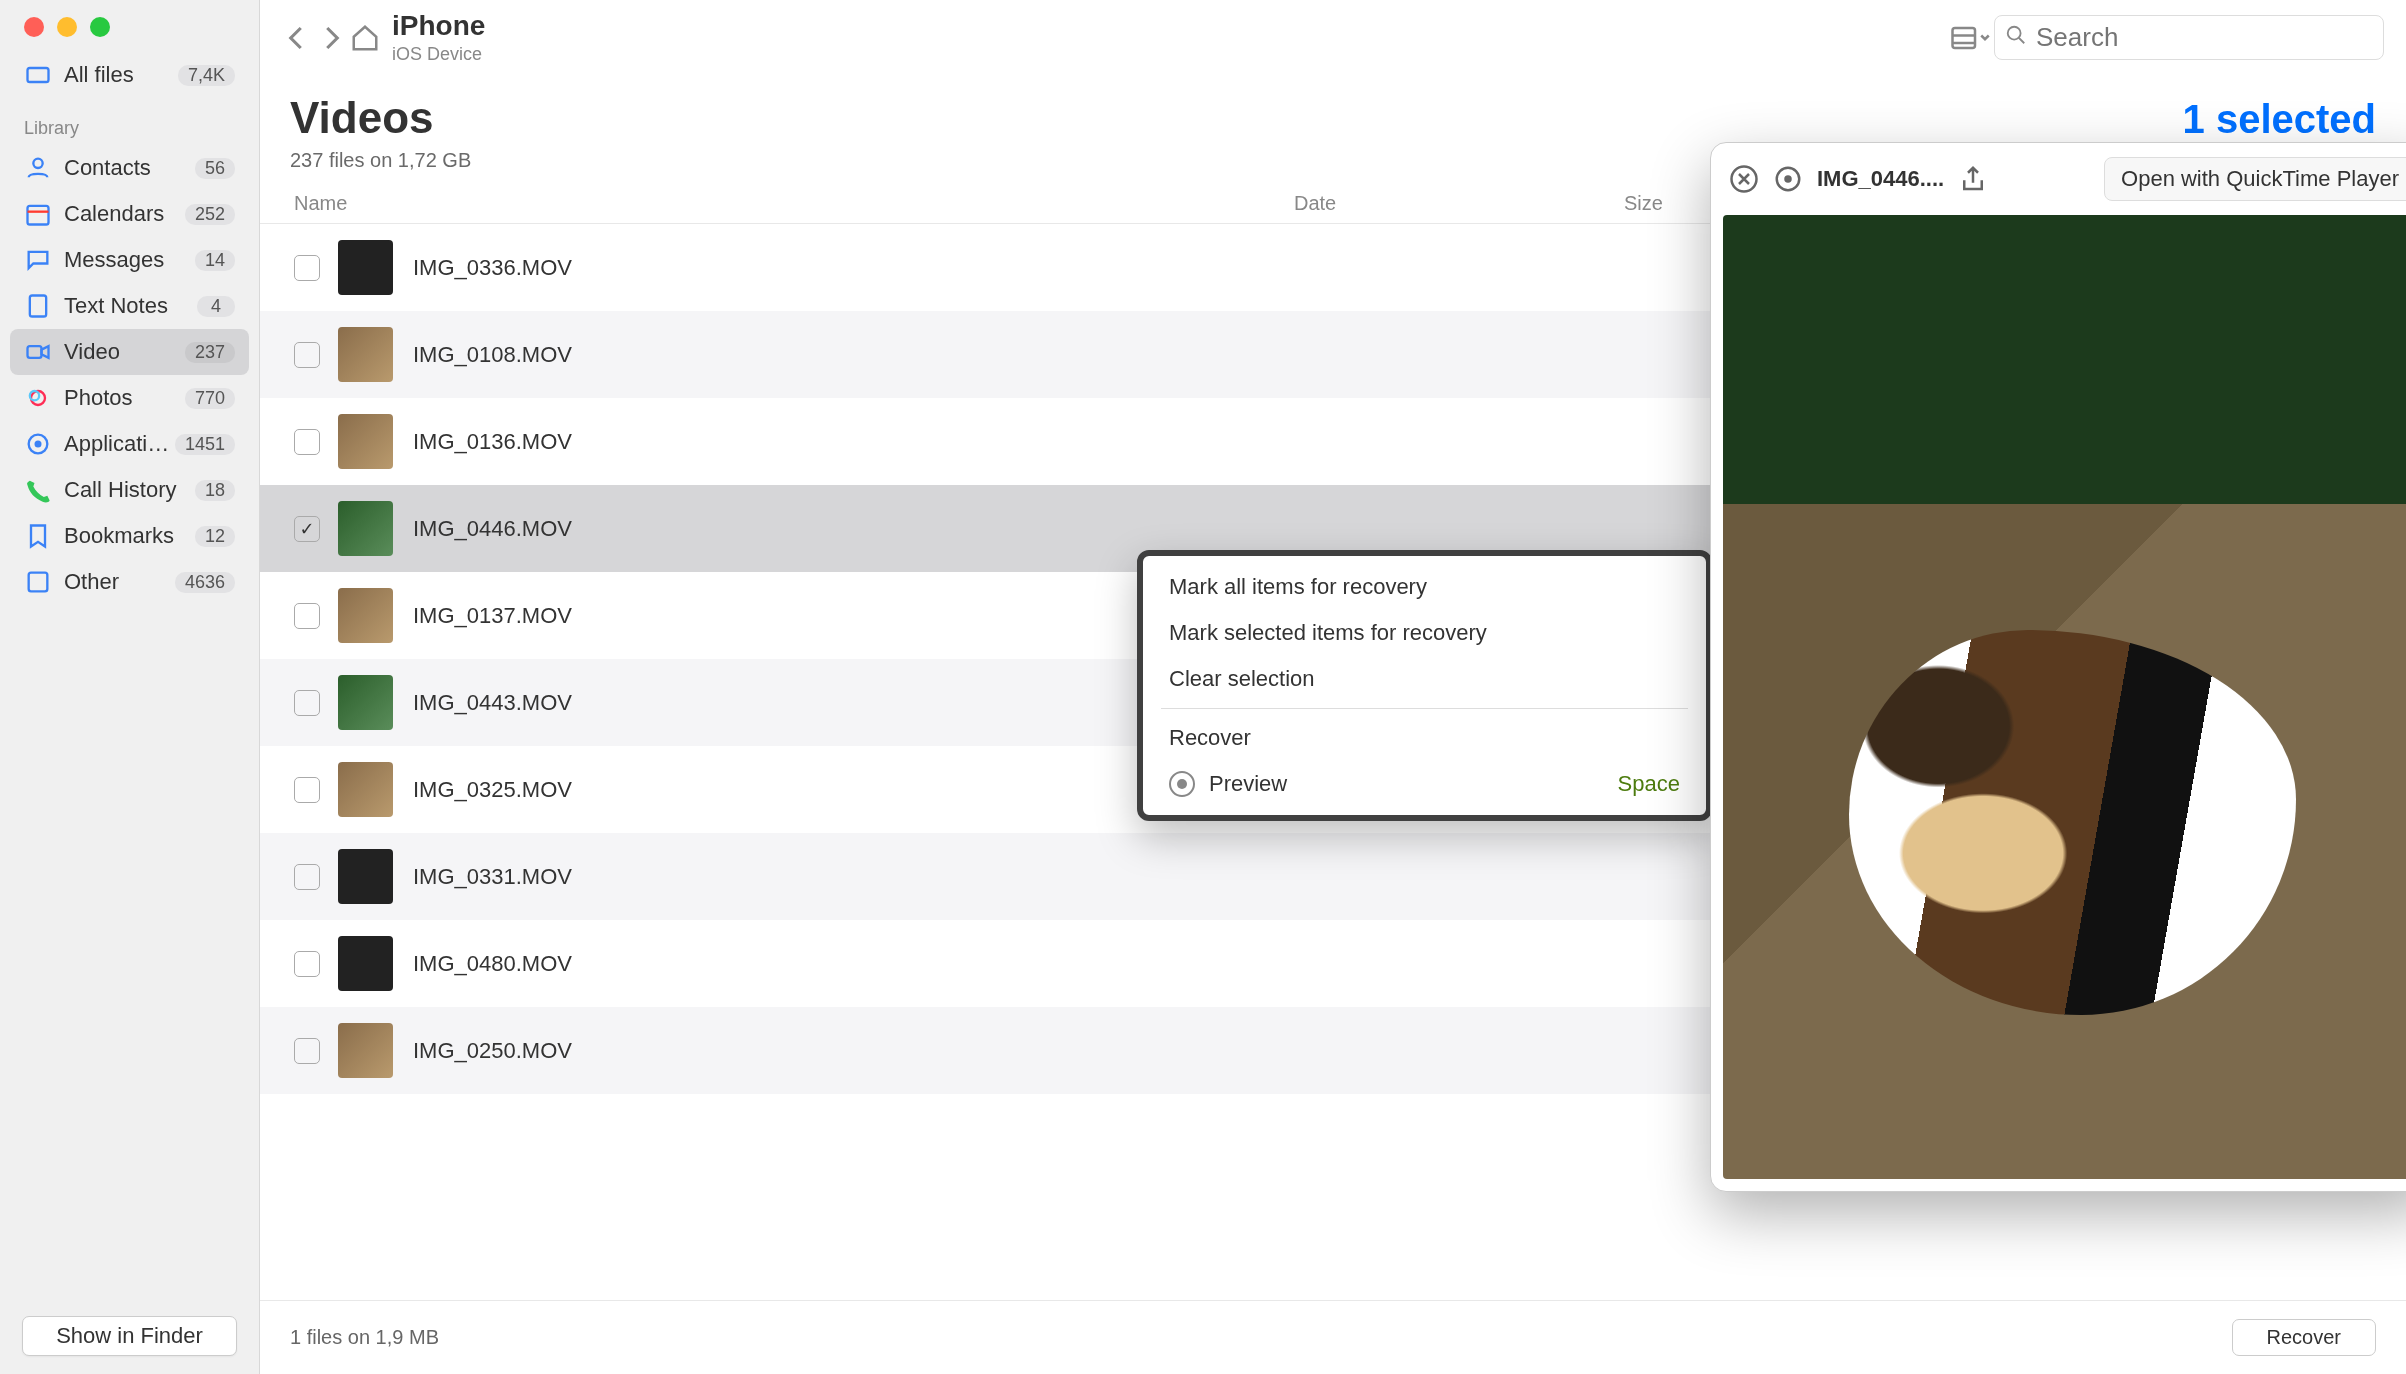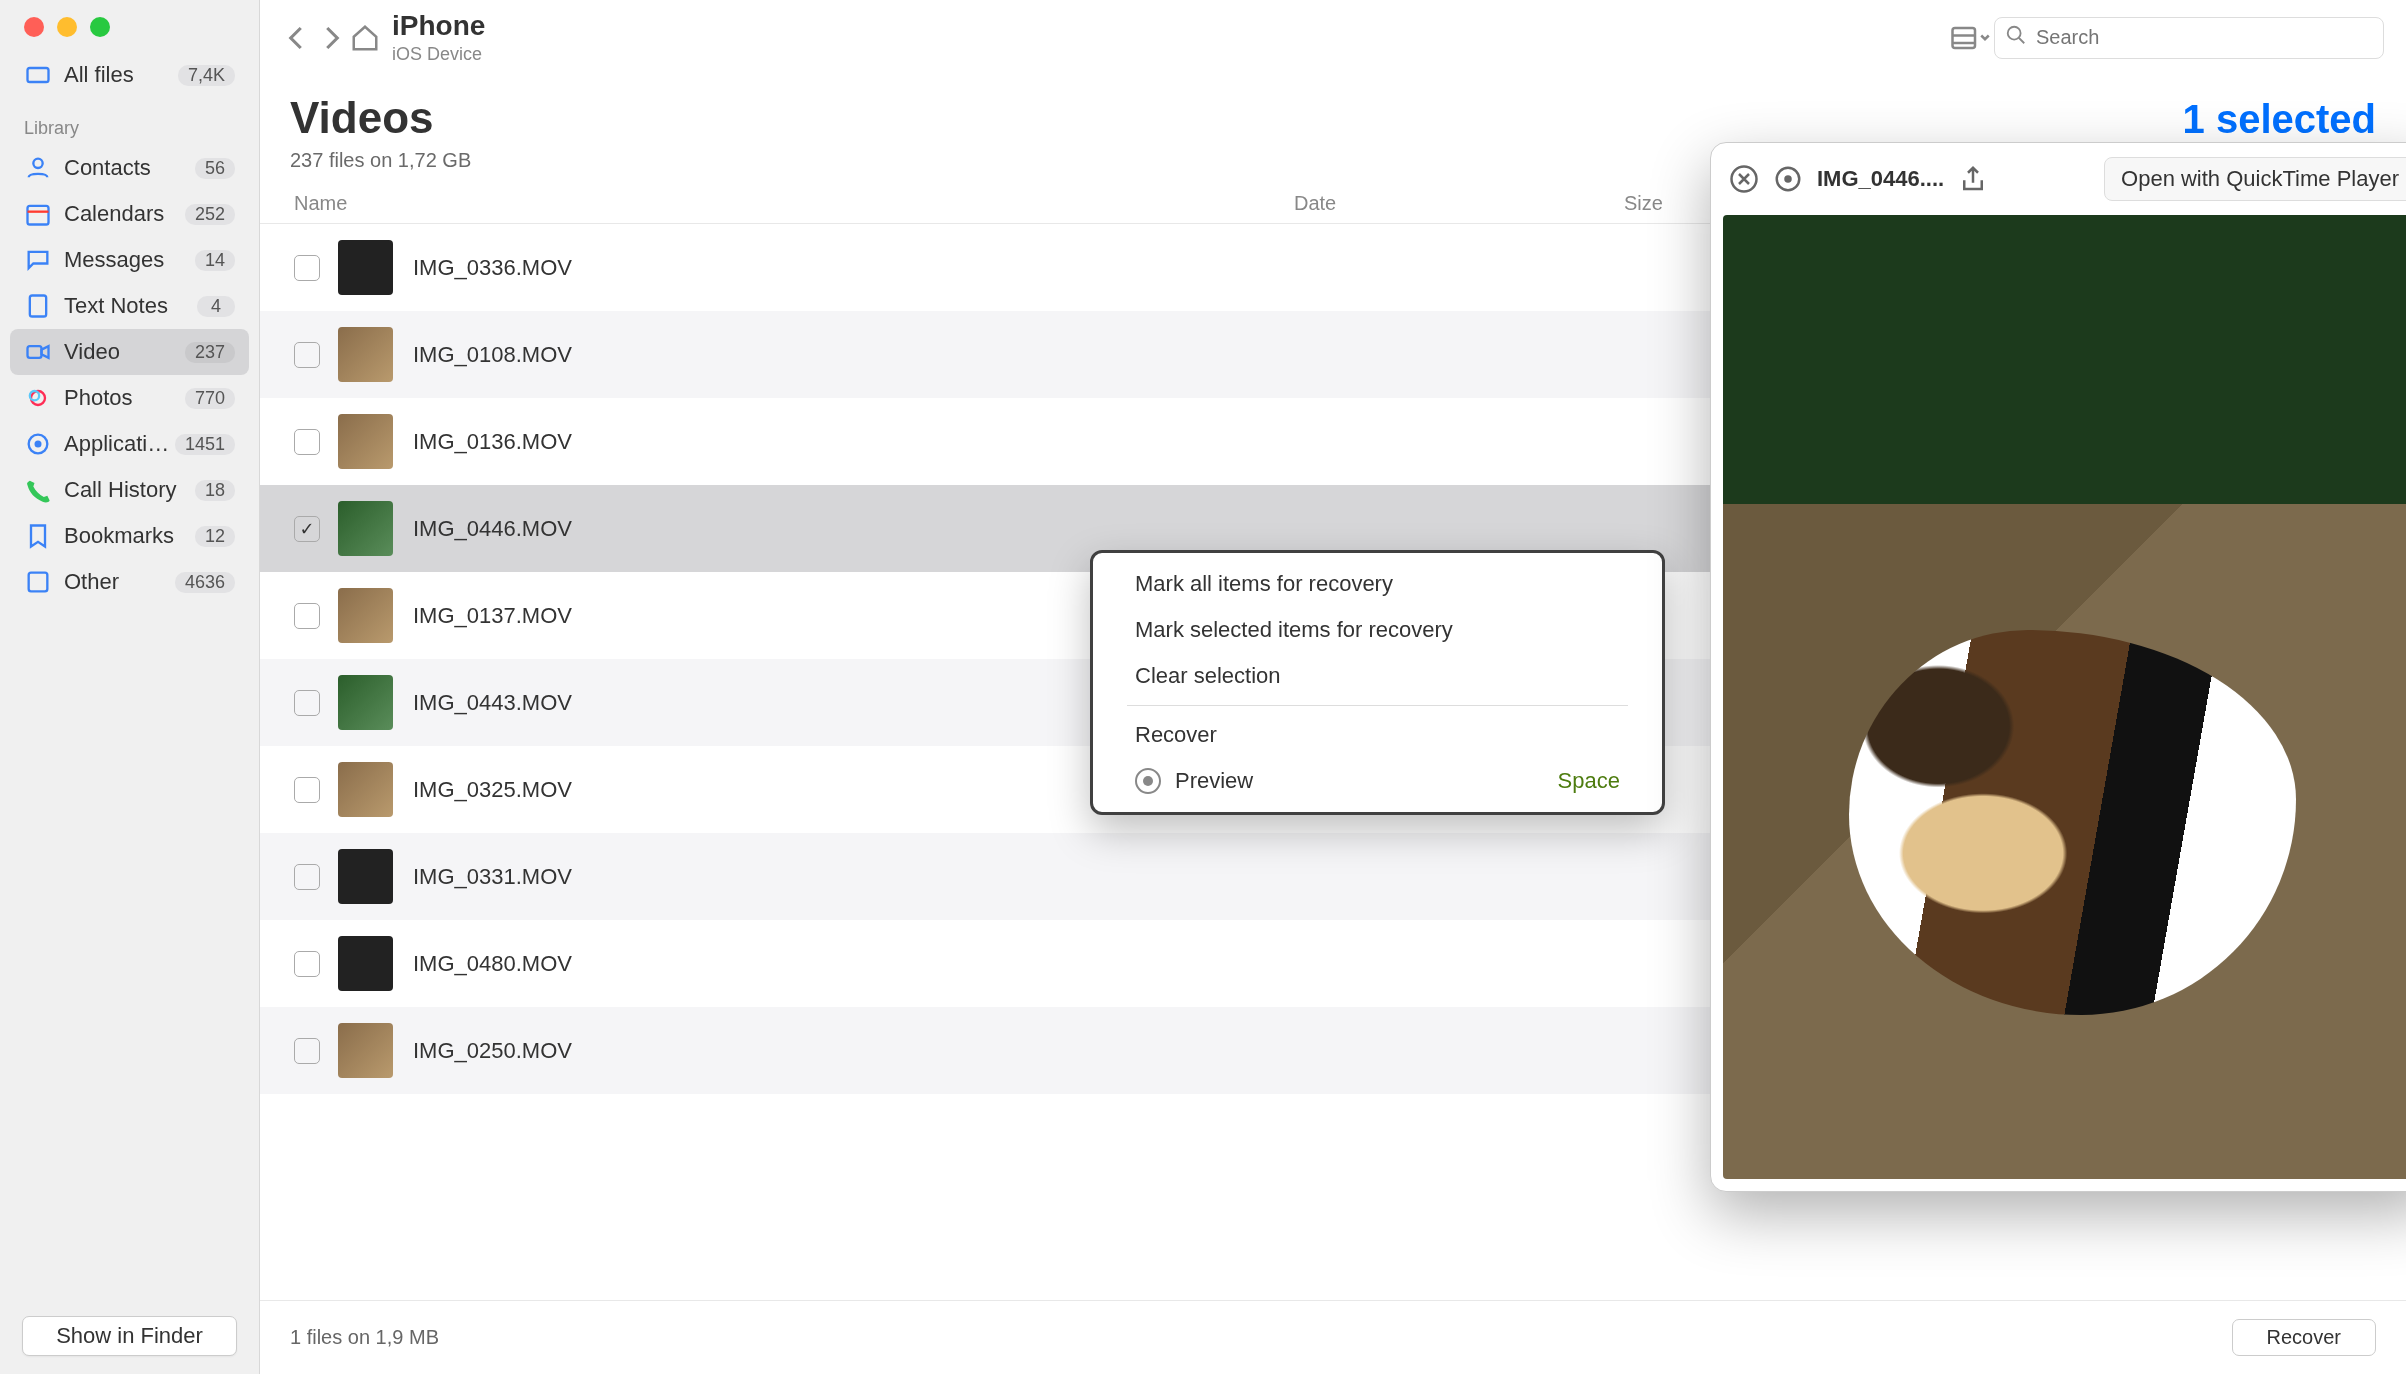--- a/index.html
+++ b/index.html
@@ -23,21 +23,21 @@
 .main{flex:1;display:flex;flex-direction:column;position:relative}
 .top{display:flex;align-items:center;padding:10px 22px;gap:4px}
 .nav-btn{width:30px;height:30px;display:flex;align-items:center;justify-content:center;color:#888;cursor:pointer}
 .home{color:#888}
 .title-block{margin-left:8px}
 .title{font-size:28px;font-weight:600}
 .sub{font-size:18px;color:#888;margin-top:2px}
 .spacer{flex:1}
 .view-btn{color:#888;display:flex;align-items:center}
 .search-box{display:flex;align-items:center;border:1px solid #ddd;border-radius:8px;padding:6px 10px;width:390px}
-.search-box input{border:0;outline:0;font-size:20px;flex:1;margin-left:9px}
+.search-box input{border:0;outline:0;font-size:26px;flex:1;margin-left:9px}
 
 .header-row{display:flex;align-items:center;padding:18px 30px 8px}
 .section-h{font-size:44px;font-weight:700}
 .sub-h{font-size:20px;color:#6a6a6a;margin-top:6px}
 .sel-block{margin-left:auto;text-align:right}
 .sel-count{font-size:40px;font-weight:600;color:#0070ff}
 .sel-all{font-size:22px;color:#0070ff;cursor:pointer}
 
 .columns{display:flex;padding:12px 34px 8px;border-bottom:1px solid #e8e8e8;color:#888;font-size:20px}
 .col-name{width:1000px}
@@ -55,21 +55,21 @@
 .thumb.g{background:linear-gradient(135deg,#2b5e2b,#5a8d5a)}
 .thumb.d{background:#222}
 .fname{flex:1}
 .fdate{width:330px;color:#333}
 .fsize{width:160px}
 
 .footer{display:flex;align-items:center;padding:18px 30px;border-top:1px solid #e8e8e8;font-size:20px;color:#666}
 .recover-btn{margin-left:auto;border:1px solid #ccc;border-radius:7px;padding:6px 34px;background:#fff;cursor:pointer;color:#333}
 
 
-.ctx{position:absolute;top:550px;left:830px;width:575px;background:#fff;border:3px solid #404040;border-radius:12px;box-shadow:0 16px 40px rgba(0,0,0,.25);padding:8px 16px}
+.ctx{position:absolute;top:550px;left:877px;width:575px;background:#fff;border:6px solid #404040;border-radius:12px;box-shadow:0 16px 40px rgba(0,0,0,.25);padding:8px 0}
 .ctx-item{padding:10px 26px;cursor:pointer}
 .ctx-sep{height:1px;background:#ddd;margin:6px 18px}
 .ctx-preview{display:flex;align-items:center;padding:10px 26px}
 .ctx-preview .ic{width:26px;height:26px;border:2px solid #888;border-radius:50%;margin-right:14px;position:relative}
 .ctx-preview .ic:after{content:"";position:absolute;inset:6px;border-radius:50%;background:#888}
 .ctx-short{margin-left:auto;color:#4d7c0f}
 
 
 .preview{position:absolute;top:142px;left:1450px;width:725px;height:1050px;background:#fff;border:1px solid #ccc;border-radius:16px;box-shadow:0 22px 60px rgba(0,0,0,.3);display:flex;flex-direction:column;overflow:hidden}
 .pv-bar{display:flex;align-items:center;gap:14px;padding:14px 18px}

